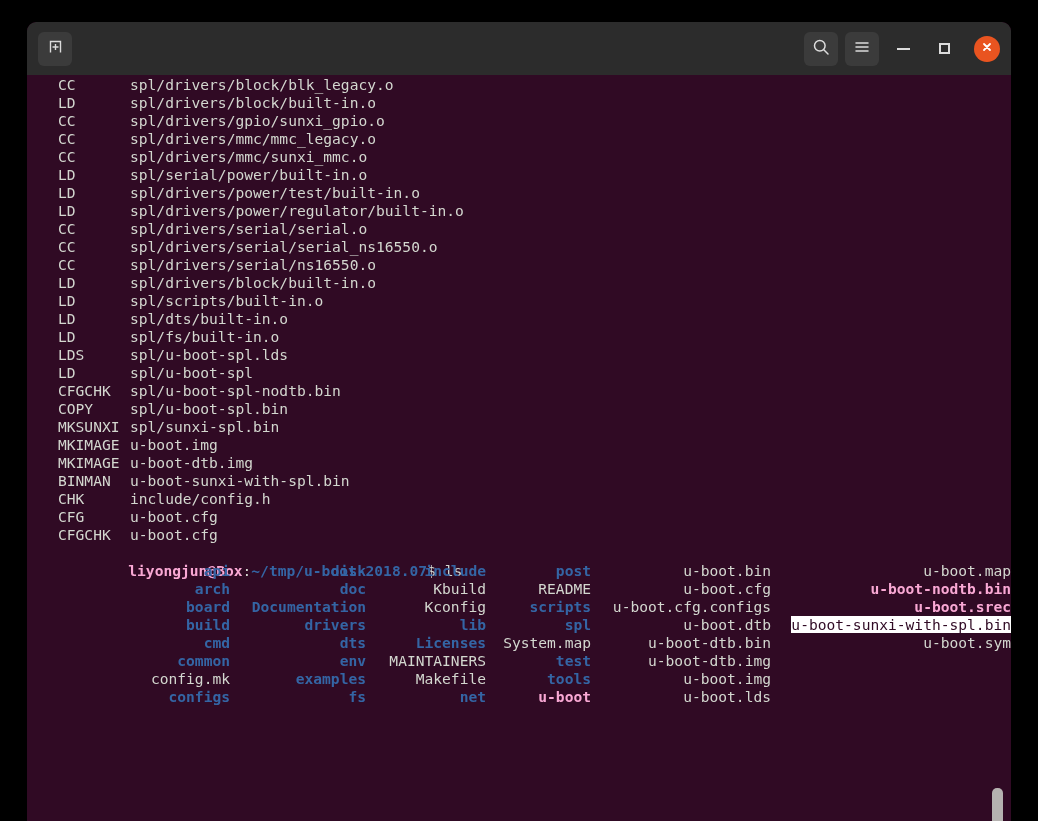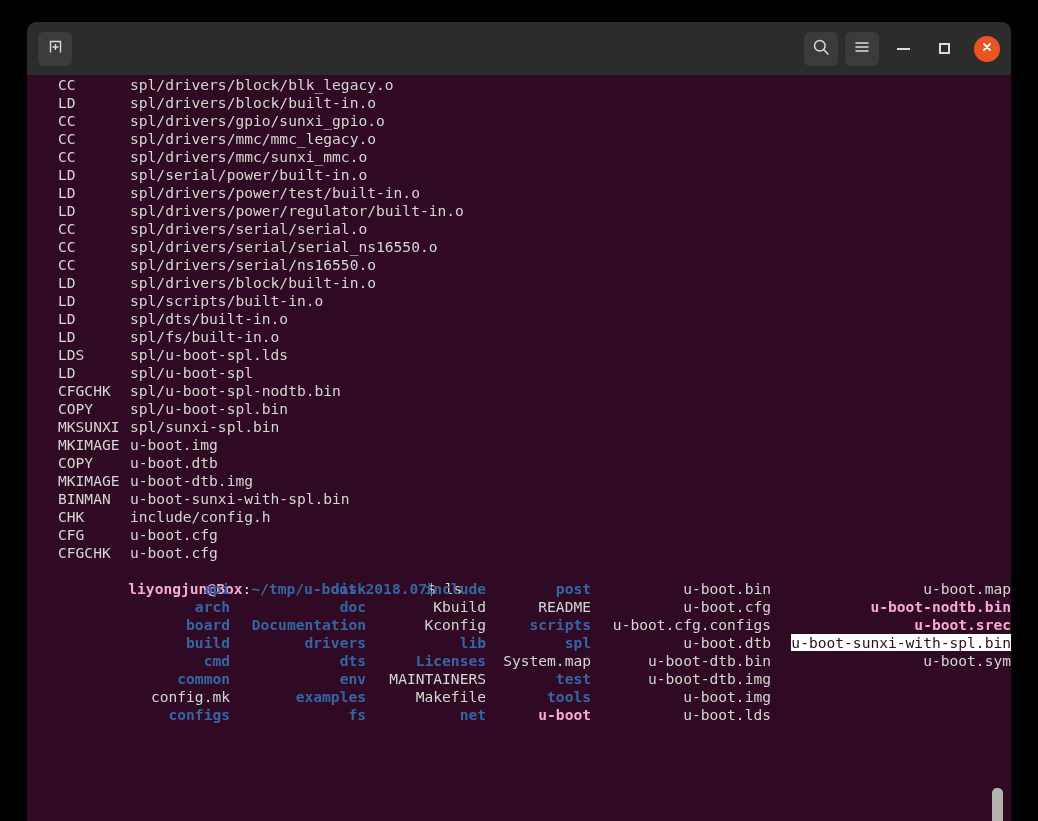--- a/index.html
+++ b/index.html
@@ -250,21 +250,20 @@
           <div class="line"><span class="tag">LD</span><span>spl/drivers/block/built-in.o</span></div>
           <div class="line"><span class="tag">LD</span><span>spl/scripts/built-in.o</span></div>
           <div class="line"><span class="tag">LD</span><span>spl/dts/built-in.o</span></div>
           <div class="line"><span class="tag">LD</span><span>spl/fs/built-in.o</span></div>
           <div class="line"><span class="tag">LDS</span><span>spl/u-boot-spl.lds</span></div>
           <div class="line"><span class="tag">LD</span><span>spl/u-boot-spl</span></div>
           <div class="line"><span class="tag">CFGCHK</span><span>spl/u-boot-spl-nodtb.bin</span></div>
           <div class="line"><span class="tag">COPY</span><span>spl/u-boot-spl.bin</span></div>
           <div class="line"><span class="tag">MKSUNXI</span><span>spl/sunxi-spl.bin</span></div>
           <div class="line"><span class="tag">MKIMAGE</span><span>u-boot.img</span></div>
-          <div class="line"><span class="tag">COPY</span><span>u-boot.dtb</span></div>
           <div class="line"><span class="tag">MKIMAGE</span><span>u-boot-dtb.img</span></div>
           <div class="line"><span class="tag">BINMAN</span><span>u-boot-sunxi-with-spl.bin</span></div>
           <div class="line"><span class="tag">CHK</span><span>include/config.h</span></div>
           <div class="line"><span class="tag">CFG</span><span>u-boot.cfg</span></div>
           <div class="line"><span class="tag">CFGCHK</span><span>u-boot.cfg</span></div>
         </div>
 
       <div id="prompt-line">
         <span class="c-bgreen">liyongjun@Box</span><span class="c-white">:</span><span class="c-bblue">~/tmp/u-boot-2018.07</span><span class="c-white">$</span><span class="c-white"> ls</span>
       </div>

